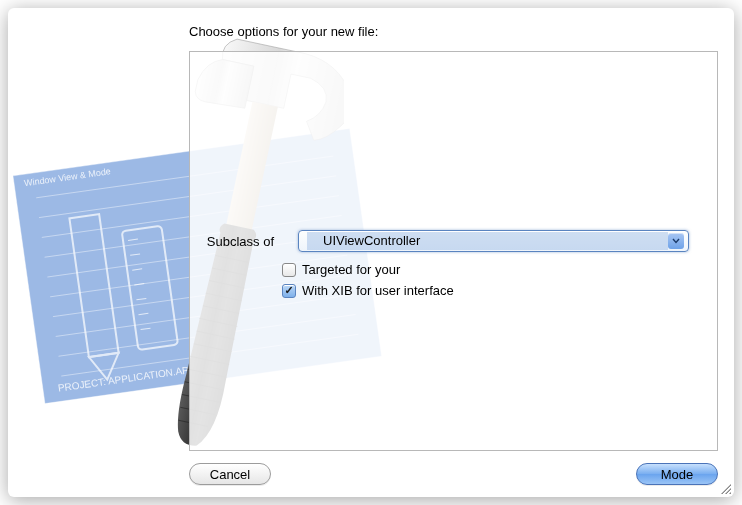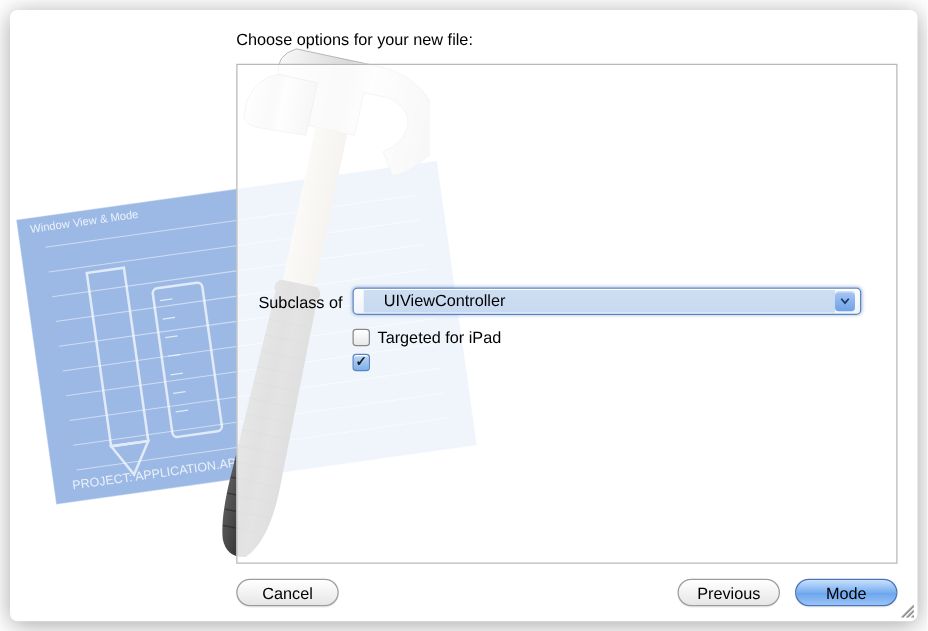--- a/index.html
+++ b/index.html
@@ -74,21 +74,21 @@
     .row {
       display: flex;
       align-items: center;
       margin-bottom: 10px;
     }
     .label {
       width: 78px;
       text-align: right;
       font-size: 13px;
       color: #000;
-      margin-right: 8px;
+      margin-right: 24px;
     }
     .combo {
       flex: 1;
       height: 22px;
       border: 1px solid #5a84c0;
       border-radius: 4px;
       background: linear-gradient(#fdfefe, #eef4fb);
       box-shadow: 0 0 3px rgba(90,132,192,0.6), inset 0 1px 0 #fff;
       display: flex;
       align-items: center;
@@ -275,33 +275,33 @@
             <span class="combo-value">UIViewController</span>
             <span class="combo-arrow">
               <svg width="8" height="6" viewBox="0 0 8 6">
                   <path d="M1 1 L4 4.5 L7 1" stroke="#1a3a6a" stroke-width="1.4" fill="none"></path>
                 </svg>
             </span>
           </div>
         </div>
         <div class="checkrow">
           <span class="checkbox"></span>
-          <span>Targeted for iPad</span>
+          <span>Targeted for your</span>
         </div>
         <div class="checkrow">
           <span class="checkbox checked"></span>
+          <span>With XIB for user interface</span>
         </div>
       </div>
     </div>
   </div>
 
   <div class="button-bar">
     <button class="btn">Cancel</button>
     <div class="spacer"></div>
-    <button class="btn" style="margin-right:12px">Previous</button>
     <button class="btn primary">Mode</button>
   </div>
 
   <svg class="resize-grip" viewBox="0 0 14 14">
     <line x1="3" y1="13" x2="13" y2="3" stroke="#bbb"></line>
     <line x1="7" y1="13" x2="13" y2="7" stroke="#bbb"></line>
     <line x1="11" y1="13" x2="13" y2="11" stroke="#bbb"></line>
     <line x1="4" y1="13" x2="13" y2="4" stroke="#888"></line>
     <line x1="8" y1="13" x2="13" y2="8" stroke="#888"></line>
     <line x1="12" y1="13" x2="13" y2="12" stroke="#888"></line>

